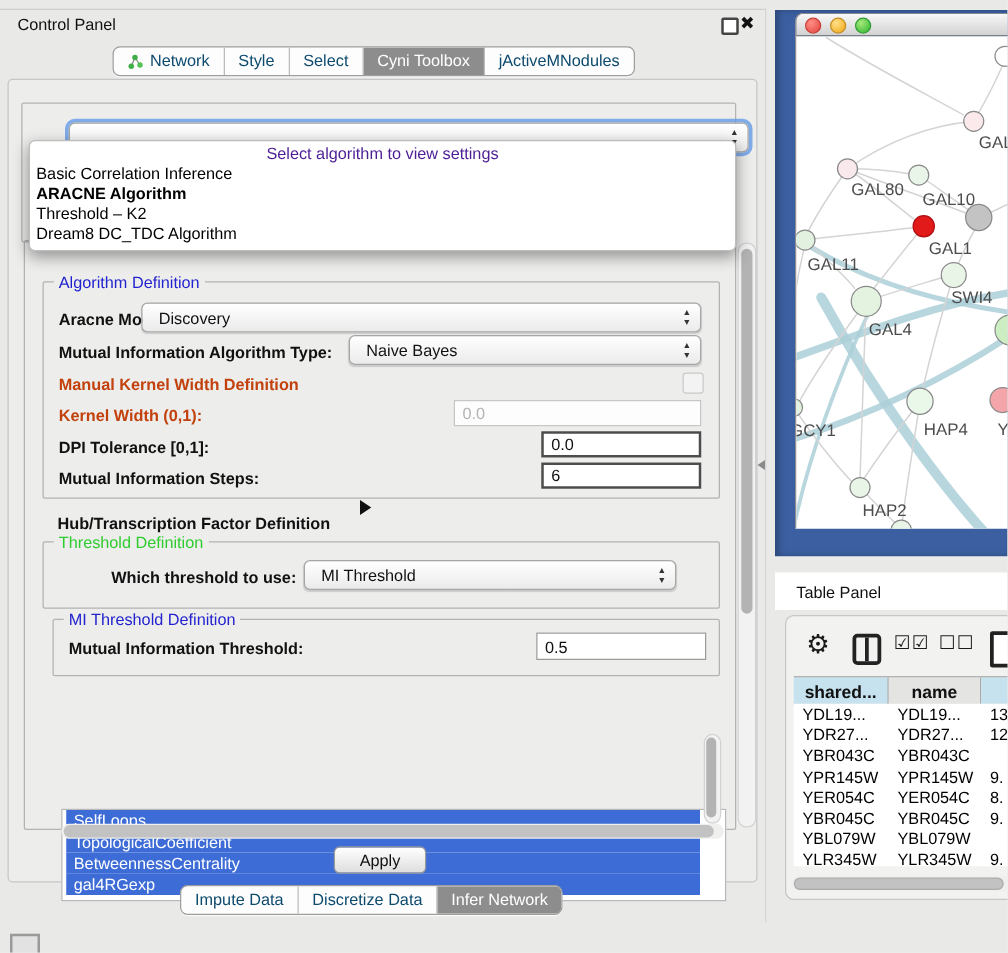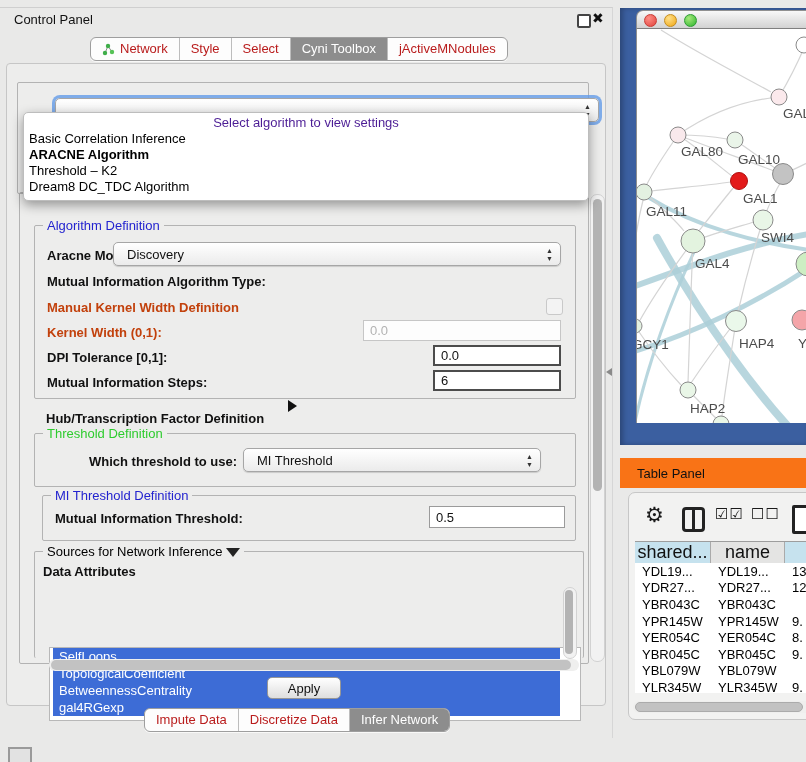--- a/index.html
+++ b/index.html
@@ -6,21 +6,21 @@
   body{width:806px;height:762px;overflow:hidden;background:#e9e9e8;
        font-family:"Liberation Sans","DejaVu Sans",sans-serif;position:relative;}
   .abs{position:absolute;}
   
   #cp{left:0;top:7px;width:612px;height:730px;background:#e9e9e8;border-top:1px solid #cfcfcf;border-right:1px solid #d6d6d6;}
   #cp-titlebar{left:0;top:0;width:612px;height:24px;}
   #cp-title{left:14px;top:4px;font-size:13px;color:#111;}
   #cp-float{left:577px;top:6px;width:10px;height:10px;border:2px solid #444;border-radius:2px;background:#fff;}
   #cp-close{left:592px;top:2px;font-size:14px;font-weight:bold;color:#111;}
   .seg-tabs{display:flex;height:22px;background:#fdfdfd;border:1px solid #9e9e9e;border-radius:6px;overflow:hidden;box-shadow:0 1px 0 rgba(255,255,255,.7);}
-  .seg{padding:0 11px;font-size:13px;line-height:22px;color:#b91c1c;border-right:1px solid #bdbdbd;display:flex;align-items:center;gap:5px;white-space:nowrap;}
+  .seg{padding:0 11px;font-size:13px;line-height:22px;color:#0c4a6e;border-right:1px solid #bdbdbd;display:flex;align-items:center;gap:5px;white-space:nowrap;}
   .seg:last-child{border-right:none;}
   .seg.selected{background:#8d8d8d;color:#fff;}
   #content{left:6px;top:55px;width:598px;height:641px;background:#ededec;border:1px solid #c6c6c6;border-radius:4px;}
   
   .group{position:absolute;border:1px solid #b3b3b3;border-radius:2px;}
   .gtitle{position:absolute;top:-8px;left:8px;background:#ededec;padding:0 4px;font-size:13px;white-space:nowrap;}
   .gtitle.blue{color:#2323cf;}
   .gtitle.green{color:#2ecc2e;}
   .flabel{position:absolute;font-size:13px;font-weight:bold;color:#111;white-space:nowrap;}
   .flabel.disabled{color:#c2410c;text-align:right;}
@@ -45,29 +45,29 @@
   
   #attr-list{left:42px;top:583px;width:530px;height:72px;background:#fff;border:1px solid #b8b8b8;overflow:hidden;}
   .attr-item{height:17px;line-height:17px;font-size:13px;color:#fff;background:#3d6cd6;width:507px;margin-left:3px;padding-left:6px;box-sizing:border-box;white-space:nowrap;}
   
   .aqua-btn{position:absolute;background:linear-gradient(#ffffff,#dedede);border:1px solid #979797;border-radius:5px;font-size:13px;color:#111;display:flex;align-items:center;justify-content:center;}
   
   #desktop{left:620px;top:8px;width:186px;height:437px;background:#3b5fa0;box-shadow:inset 3px 0 5px rgba(0,0,0,.25);}
   #net-titlebar{left:636px;top:10px;width:172px;height:19px;background:linear-gradient(#f8f8f8,#d2d2d2);border:1px solid #909090;border-bottom:1px solid #7f7f7f;border-top-left-radius:7px;box-sizing:border-box;}
   .light{position:absolute;width:13px;height:13px;border-radius:50%;top:3px;}
   #net-canvas{left:636px;top:29px;width:170px;height:394px;background:#fff;border-left:1px solid #8f8f8f;overflow:hidden;}
-  #tp-strip{left:620px;top:458px;width:186px;height:30px;background:#f97316;}
+  #tp-strip{left:620px;top:458px;width:186px;height:30px;background:#ffffff;}
   #tp-title{left:17px;top:8px;font-size:13px;color:#111;}
   #tp-box{left:628px;top:492px;width:200px;height:228px;background:#f2f2f1;border:1px solid #c7c7c7;border-radius:7px;box-sizing:border-box;}
   .tp-icon{position:absolute;color:#1a1a1a;}
   #icon-split{left:53px;top:14px;width:17px;height:19px;border:3px solid #222;border-radius:4px;}
   #icon-split:before{content:"";position:absolute;left:7px;top:0;width:3px;height:19px;background:#222;}
   #icon-doc{left:163px;top:12px;width:16px;height:23px;border:3px solid #222;border-radius:2px;background:#fff;}
   .th-row{position:absolute;left:6px;top:48px;height:21px;display:flex;border-top:1px solid #9d9d9d;border-bottom:1px solid #9d9d9d;}
-  .th{font-size:18px;color:#111;display:flex;align-items:center;justify-content:center;border-right:1px solid #aaa;box-sizing:border-box;}
+  .th{font-size:14px;color:#111;display:flex;align-items:center;justify-content:center;border-right:1px solid #aaa;box-sizing:border-box;font-weight:bold;}
   .th.hl{background:#c6e2ee;}
   .th.plain{background:#e4e4e3;}
   #tbl-rows{position:absolute;left:6px;top:70px;width:194px;height:130px;overflow:hidden;background:#fff;}
   .trow{display:flex;height:16.6px;align-items:center;font-size:13px;color:#000;}
   .tcell{white-space:nowrap;overflow:hidden;box-sizing:border-box;padding-left:7px;}
   #tbl-hscroll{position:absolute;left:4px;top:208px;width:194px;height:12px;background:#efefee;border-radius:6px;}
   #net-svg text{font-family:"Liberation Sans","DejaVu Sans",sans-serif;font-size:13.5px;fill:#4c4c4c;}
   .divider-arrow{left:606px;top:368px;width:0;height:0;border-top:4px solid transparent;border-bottom:4px solid transparent;border-right:6px solid #8a8a8a;}
   #mini-dock{left:8px;top:747px;width:20px;height:15px;border:2px solid #9a9a9a;background:#e2e2e2;}
 </style>
@@ -135,20 +135,24 @@
       <div class="group" style="left:14px;top:32px;width:540px;height:172px;">
         <span class="gtitle blue">Algorithm Definition</span>
 
         <span class="flabel" style="left:12px;top:22px;">Aracne Mode:</span>
         <div class="combo" style="left:78px;top:16px;width:448px;">
           <span>Discovery</span>
           <span class="spin">▲<br>▼</span>
         </div>
 
         <span class="flabel" style="left:12px;top:48px;">Mutual Information Algorithm Type:</span>
+        <div class="combo" style="left:244px;top:42px;width:282px;">
+          <span>Naive Bayes</span>
+          <span class="spin">▲<br>▼</span>
+        </div>
 
         <span class="flabel disabled" style="left:12px;top:74px;">Manual Kernel Width Definition</span>
         <span class="checkbox" style="left:511px;top:72px;"></span>
 
         <span class="flabel disabled" style="left:12px;top:99px;">Kernel Width (0,1):</span>
         <div class="tfield disabled" style="left:328px;top:94px;width:198px;height:21px;">
           <span>0.0</span>
         </div>
 
         <span class="flabel" style="left:12px;top:124px;">DPI Tolerance [0,1]:</span>
@@ -175,24 +179,20 @@
       </div>
 
       <div class="group" style="left:22px;top:302px;width:532px;height:44px;">
         <span class="gtitle blue">MI Threshold Definition</span>
         <span class="flabel" style="left:12px;top:15px;">Mutual Information Threshold:</span>
         <div class="tfield" style="left:386px;top:10px;width:136px;height:22px;">
           <span>0.5</span>
         </div>
       </div>
 
-      <div class="group" style="left:14px;top:358px;width:548px;height:106px;border-bottom:none;">
-        <span class="gtitle"><span>Sources for Network Inference</span> <span class="tri-down"></span></span>
-        <span class="flabel" style="left:8px;top:12px;">Data Attributes</span>
-      </div>
     </div>
 
     <div id="attr-list" class="abs">
         <div class="attr-item">SelfLoops</div>
         <div class="attr-item">TopologicalCoefficient</div>
         <div class="attr-item">BetweennessCentrality</div>
         <div class="attr-item">gal4RGexp</div>
       </div>
     <div class="sb-track-v abs" style="left:556px;top:523px;width:12px;height:70px;">
       <div class="sb-thumb" style="left:1px;top:2px;width:8px;height:64px;"></div>

